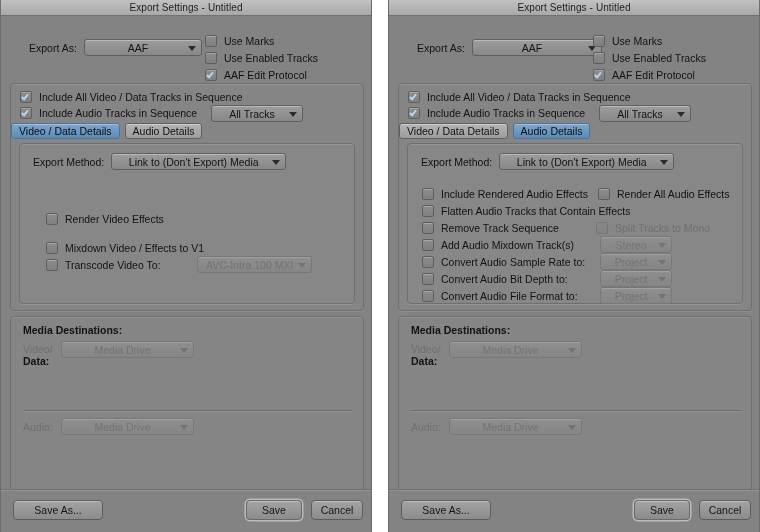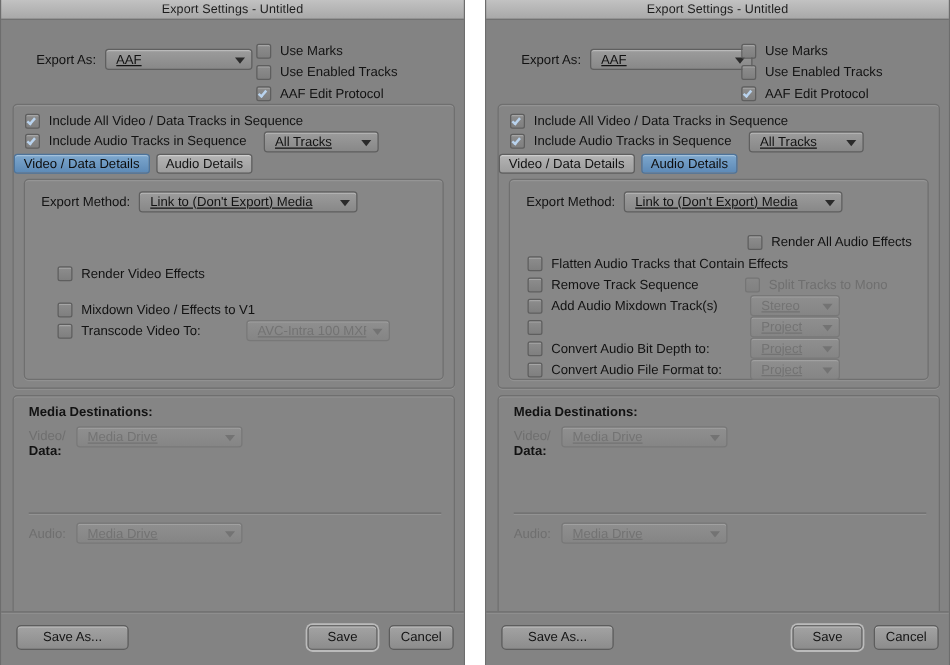--- a/index.html
+++ b/index.html
@@ -48,22 +48,22 @@
   
   .popup{
     position:relative;display:inline-flex;align-items:center;
     height:17px;box-sizing:border-box;
     background:linear-gradient(#9c9c9c,#888888);
     border:1px solid #5f5f5f;border-radius:3px;
     box-shadow:inset 0 1px 0 rgba(255,255,255,.30);
     padding:0 18px 0 8px;
   }
   .popup .pv{
-    flex:1 1 auto;font-size:10.5px;color:#121212;
-    white-space:nowrap;overflow:hidden;text-decoration:underline;
+    flex:1 1 auto;text-align:center;font-size:10.5px;color:#121212;
+    white-space:nowrap;overflow:hidden;
   }
   .popup .arrow{
     position:absolute;right:5px;top:50%;margin-top:-2px;
     width:0;height:0;
     border-left:4px solid transparent;border-right:4px solid transparent;
     border-top:5px solid #2b2b2b;
   }
   .popup.disabled{
     background:linear-gradient(#8f8f8f,#858585);
     border-color:#787878;box-shadow:inset 0 1px 0 rgba(255,255,255,.16);
@@ -326,34 +326,39 @@
         <div class="group" style="left:8px;top:59px;width:336px;height:161px;">
 
           <div style="position:absolute;left:13px;top:9px;display:flex;align-items:center;gap:7px;">
             <span class="lbl">Export Method:</span>
             <div class="popup" style="width:175px;">
               <span class="pv">Link to (Don't Export) Media</span>
               <span class="arrow"></span>
             </div>
           </div>
 
+          <div class="cb-row" style="position:absolute;left:14px;top:44px;">
+            <span class="cbox"></span>
+            <span class="lbl">Include Rendered Audio Effects</span>
+          </div>
           <div class="cb-row" style="position:absolute;left:14px;top:61px;">
             <span class="cbox"></span>
             <span class="lbl">Flatten Audio Tracks that Contain Effects</span>
           </div>
           <div class="cb-row" style="position:absolute;left:14px;top:78px;">
             <span class="cbox"></span>
             <span class="lbl">Remove Track Sequence</span>
           </div>
           <div class="cb-row" style="position:absolute;left:14px;top:95px;">
             <span class="cbox"></span>
             <span class="lbl">Add Audio Mixdown Track(s)</span>
           </div>
           <div class="cb-row" style="position:absolute;left:14px;top:112px;">
             <span class="cbox"></span>
+            <span class="lbl">Convert Audio Sample Rate to:</span>
           </div>
           <div class="cb-row" style="position:absolute;left:14px;top:129px;">
             <span class="cbox"></span>
             <span class="lbl">Convert Audio Bit Depth to:</span>
           </div>
           <div class="cb-row" style="position:absolute;left:14px;top:146px;">
             <span class="cbox"></span>
             <span class="lbl">Convert Audio File Format to:</span>
           </div>
 

